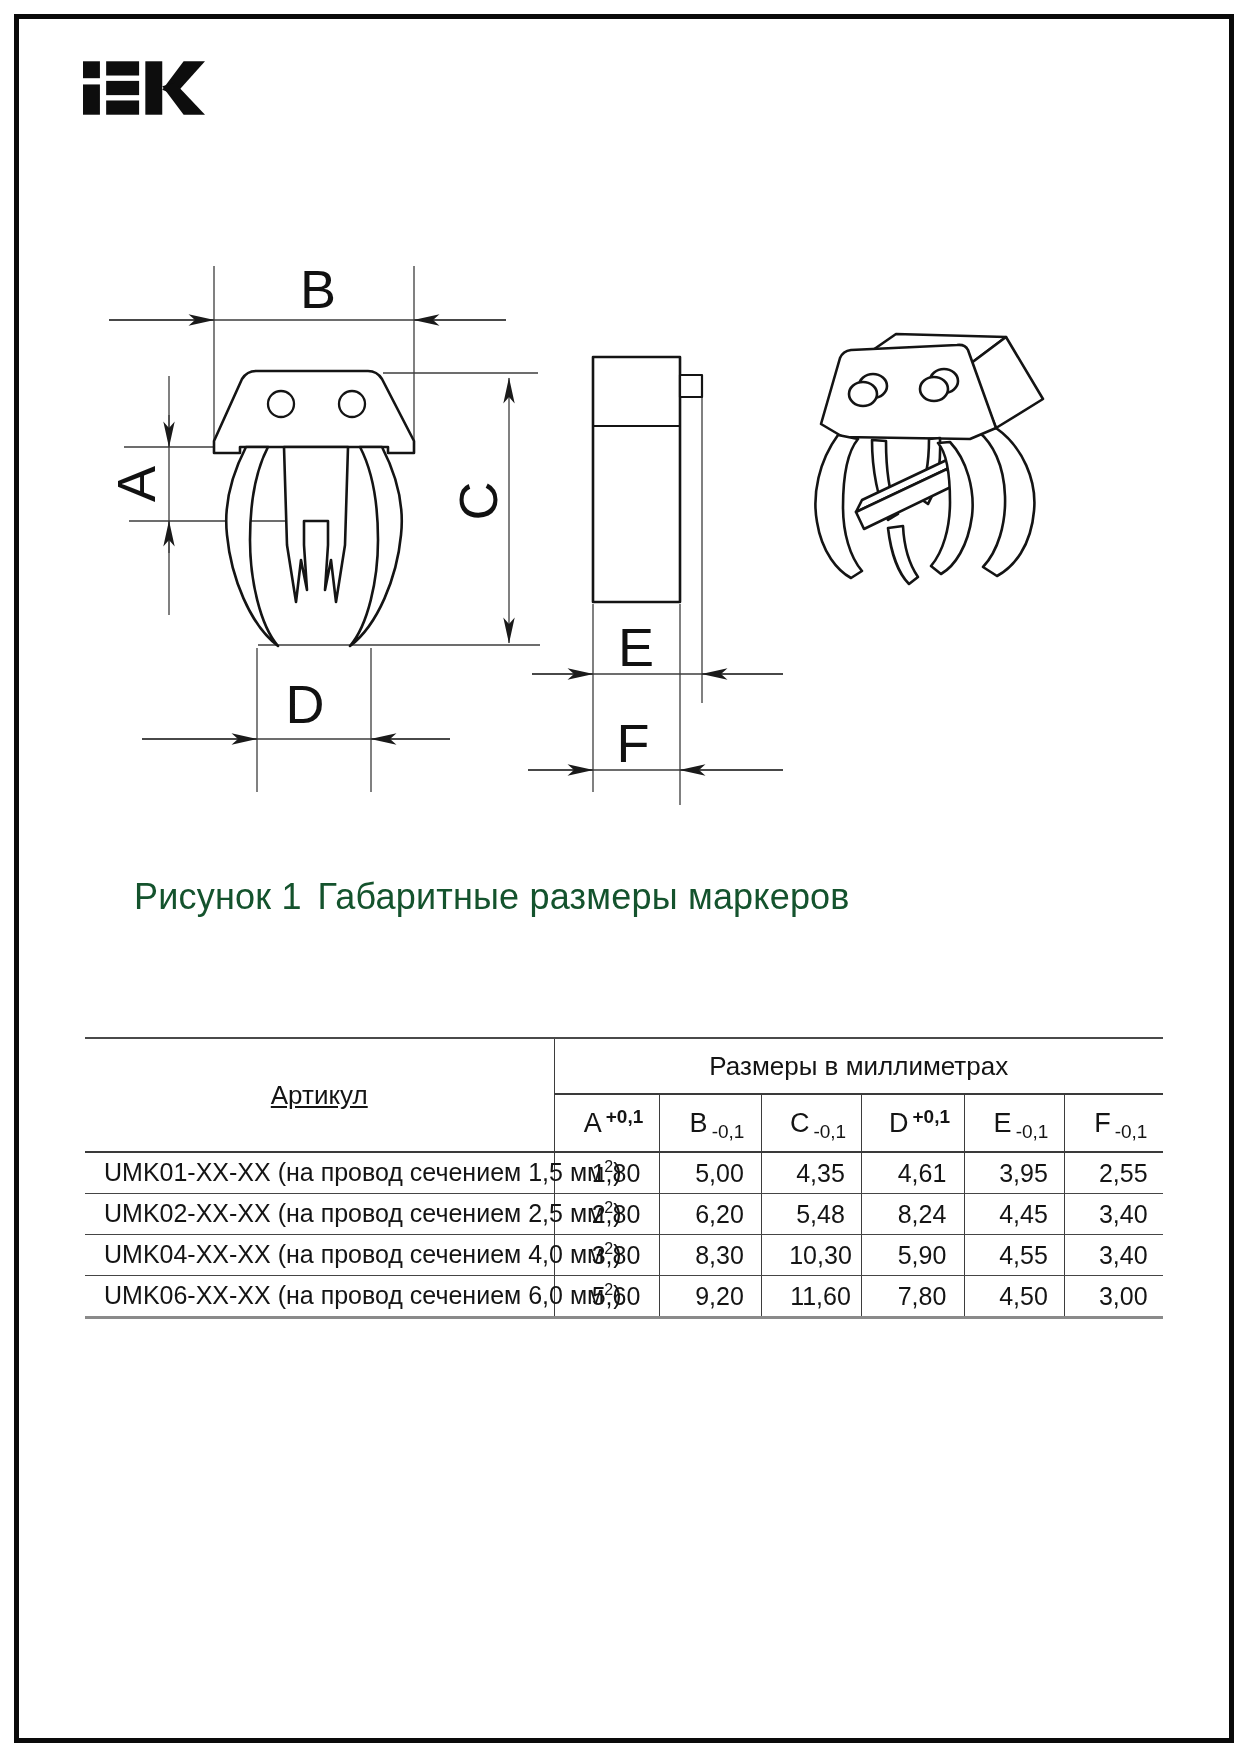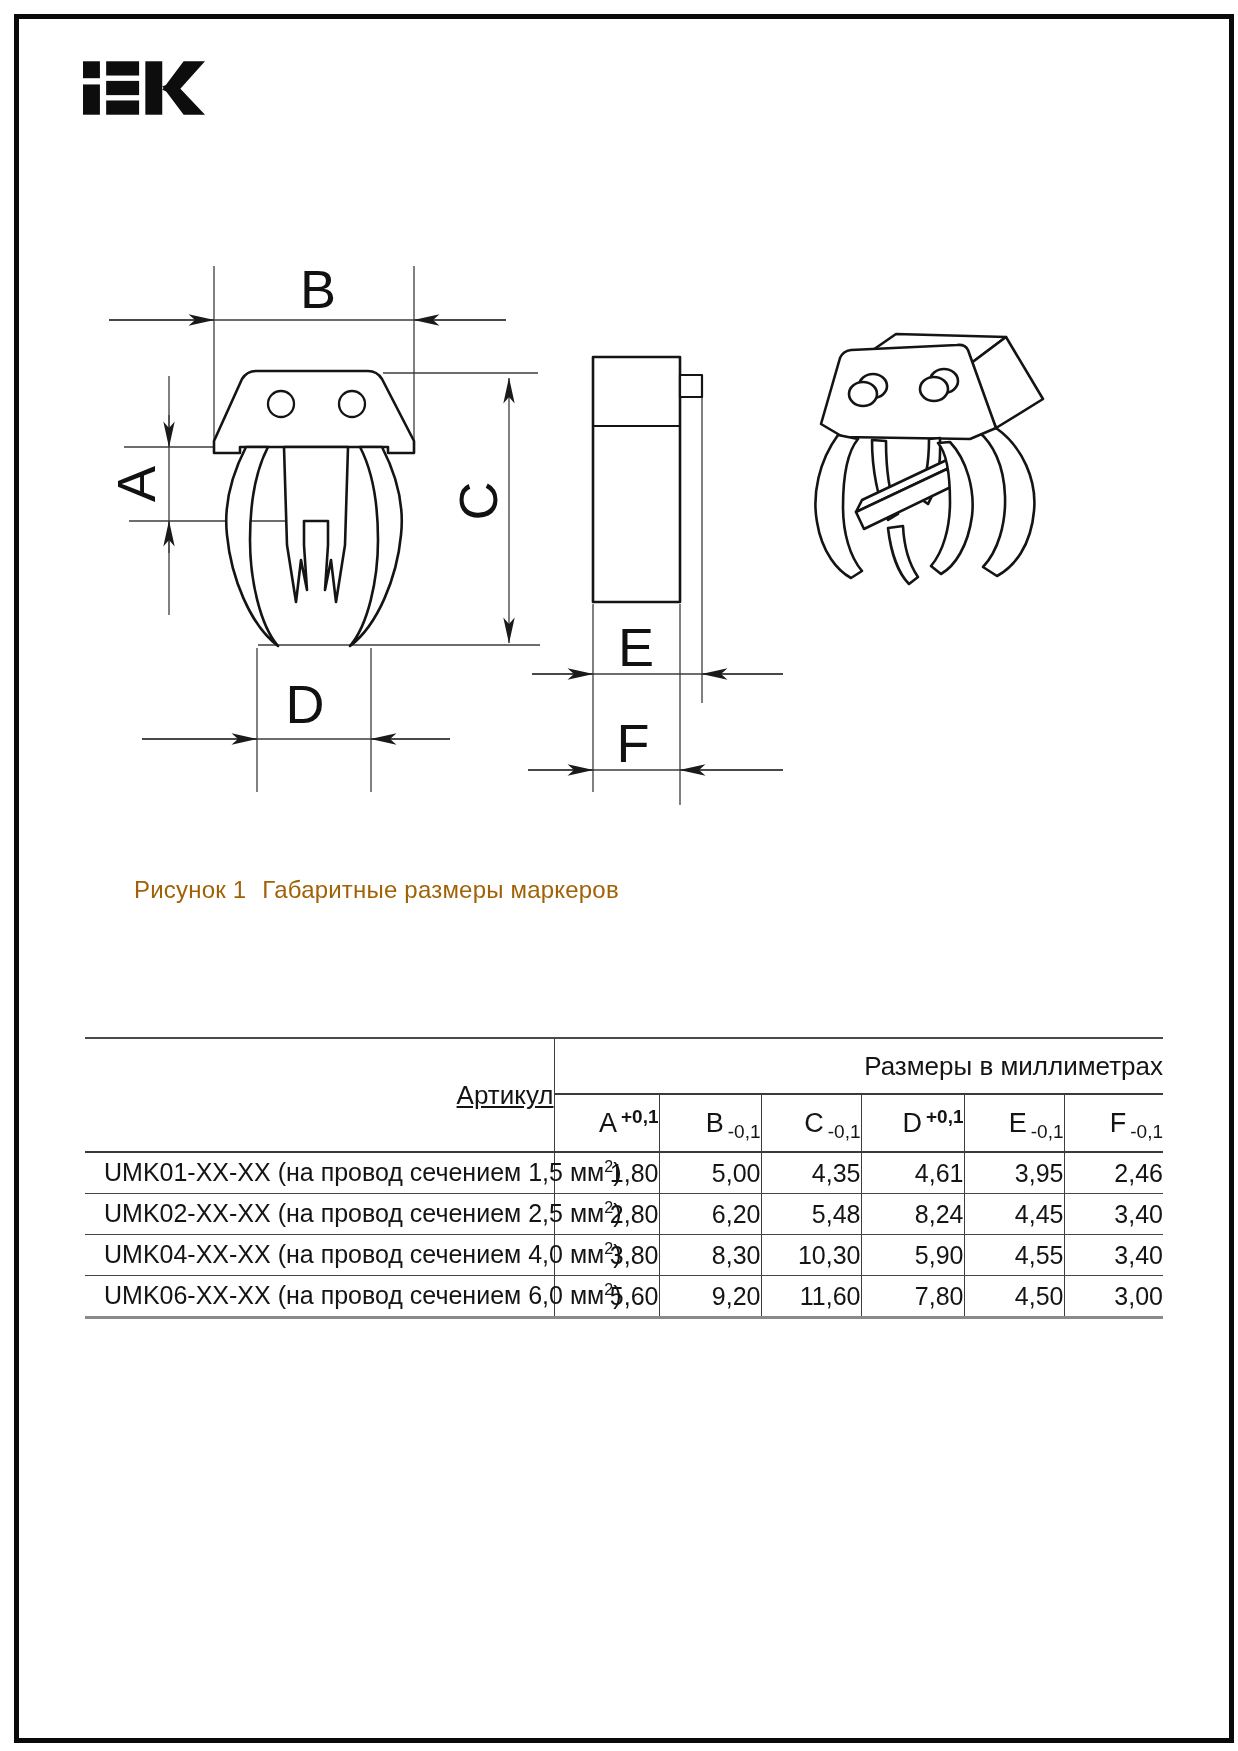--- a/index.html
+++ b/index.html
@@ -7,33 +7,33 @@
     width:1238px;height:1751px;position:relative;overflow:hidden;
     font-family:"Liberation Sans", sans-serif;color:#1a1a1a;
   }
   .page-frame{
     position:absolute;left:14px;top:14px;right:4px;bottom:8px;
     border:5px solid #0a0a0a;pointer-events:none;
   }
   .logo-svg{position:absolute;left:83px;top:58px;}
   .drawing-svg{position:absolute;left:0;top:0;}
   .caption{
-    position:absolute;left:134px;top:876px;font-size:24px;color:#a16207;
+    position:absolute;left:134px;top:876px;font-size:36px;color:#14532d;
     letter-spacing:0.2px;white-space:nowrap;
   }
   .caption .cap-label{margin-right:16px;}
   
   table.dims{
     position:absolute;left:85px;top:1037px;width:1078px;
     border-collapse:collapse;table-layout:fixed;
     border-top:2px solid #4a4a4a;
     font-size:25px;color:#141414;
   }
   table.dims th, table.dims td{
-    padding:0;margin:0;font-weight:normal;text-align:right;vertical-align:middle;
+    padding:0;margin:0;font-weight:normal;text-align:center;vertical-align:middle;
   }
   th.artikul{
     font-weight:bold;font-size:26px;vertical-align:top;
     padding:13px 0 0 19px;
     border-right:1.6px solid #3d3d3d;
     border-bottom:2.5px solid #3a3a3a;
     text-decoration:underline;
   }
   th.group{
     font-weight:bold;font-size:26px;height:54px;
@@ -198,21 +198,21 @@
     <th><span>E</span><span class="tol" data-pos="sub">-0,1</span></th>
     <th><span>F</span><span class="tol" data-pos="sub">-0,1</span></th>
   </tr>
   <tr class="data">
     <td><span>UMK01-XX-XX (на провод сечением 1,5 мм</span><sup class="sq">2</sup><span>)</span></td>
     <td class="val">1,80</td>
     <td class="val">5,00</td>
     <td class="val">4,35</td>
     <td class="val">4,61</td>
     <td class="val">3,95</td>
-    <td class="val">2,46</td>
+    <td class="val">2,55</td>
   </tr>
   <tr class="data">
     <td><span>UMK02-XX-XX (на провод сечением 2,5 мм</span><sup class="sq">2</sup><span>)</span></td>
     <td class="val">2,80</td>
     <td class="val">6,20</td>
     <td class="val">5,48</td>
     <td class="val">8,24</td>
     <td class="val">4,45</td>
     <td class="val">3,40</td>
   </tr>

